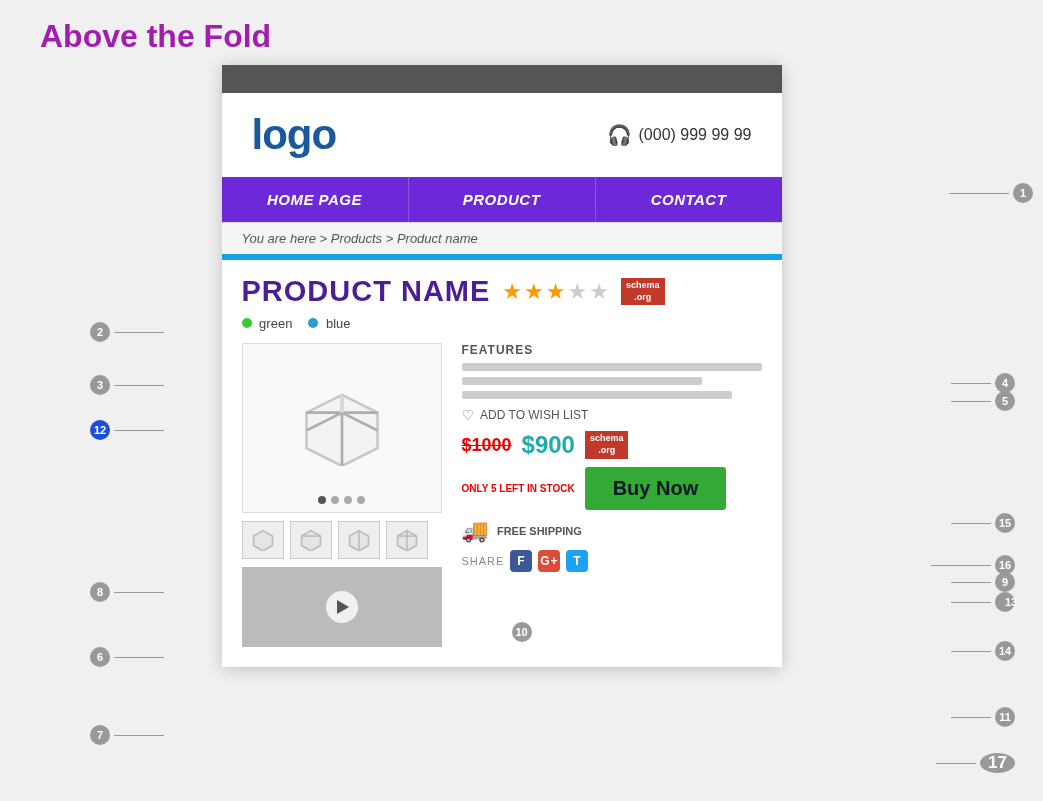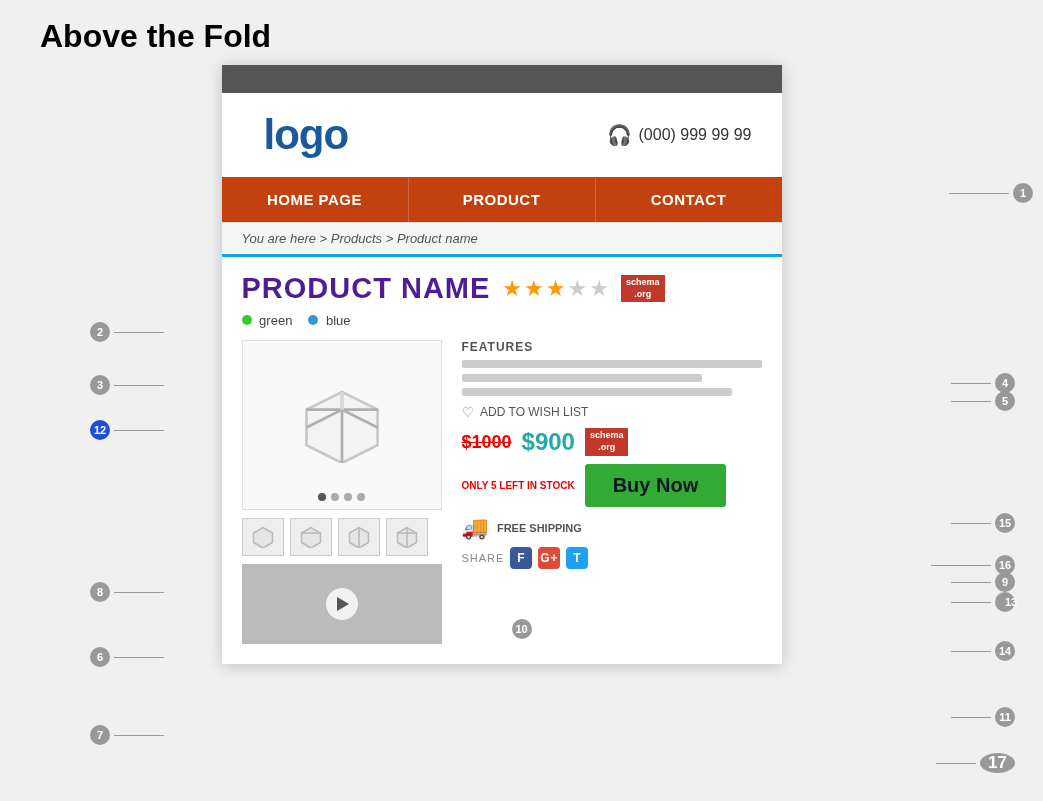--- a/index.html
+++ b/index.html
@@ -6,21 +6,21 @@
     body {
       font-family: Arial, sans-serif;
       background: #f0f0f0;
       width: 1043px;
       min-height: 801px;
       position: relative;
       overflow: hidden;
     }
 
     .page-title {
-      color: #000000;
+      color: #a21caf;
       font-size: 32px;
       font-weight: bold;
       padding: 18px 0 10px 40px;
     }
 
     .outer-wrapper {
       position: relative;
       margin: 0 auto;
       width: 1043px;
     }
@@ -47,40 +47,40 @@
       padding: 18px 30px;
       background: white;
     }
 
     .logo-text {
       font-size: 42px;
       font-weight: 900;
       color: #1a5a9c;
       font-family: Arial, sans-serif;
       letter-spacing: -1px;
-      margin-left: 12px;
     }
 
     .phone-area {
       display: flex;
       align-items: center;
       font-size: 16px;
       color: #333;
       gap: 6px;
     }
 
     .headset-icon {
       font-size: 20px;
       color: #555;
     }
 
     .nav-bar {
-      background: #c2410c;
+      background: #6d28d9;
       display: flex;
       width: 100%;
+      font-style: italic;
     }
 
     .nav-item {
       flex: 1;
       text-align: center;
       padding: 14px 0;
       color: white;
       font-weight: bold;
       font-size: 15px;
       letter-spacing: 0.5px;
@@ -89,21 +89,21 @@
     }
     .nav-item:last-child { border-right: none; }
 
     .breadcrumb-bar {
       background: #f5f5f5;
       padding: 8px 20px;
       font-size: 13px;
       color: #555;
       font-style: italic;
       border-top: 1px solid #ddd;
-      border-bottom: 3px solid #0ea5e9;
+      border-bottom: 6px solid #0ea5e9;
     }
 
     .content-area {
       padding: 15px 20px 20px 20px;
       background: white;
     }
 
     .product-title-row {
       display: flex;
       align-items: center;

